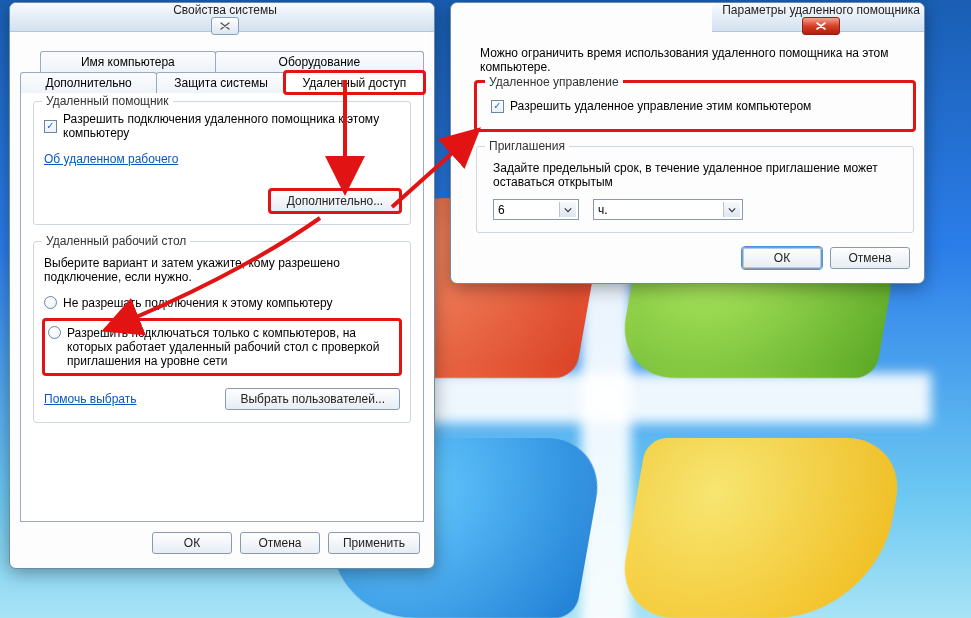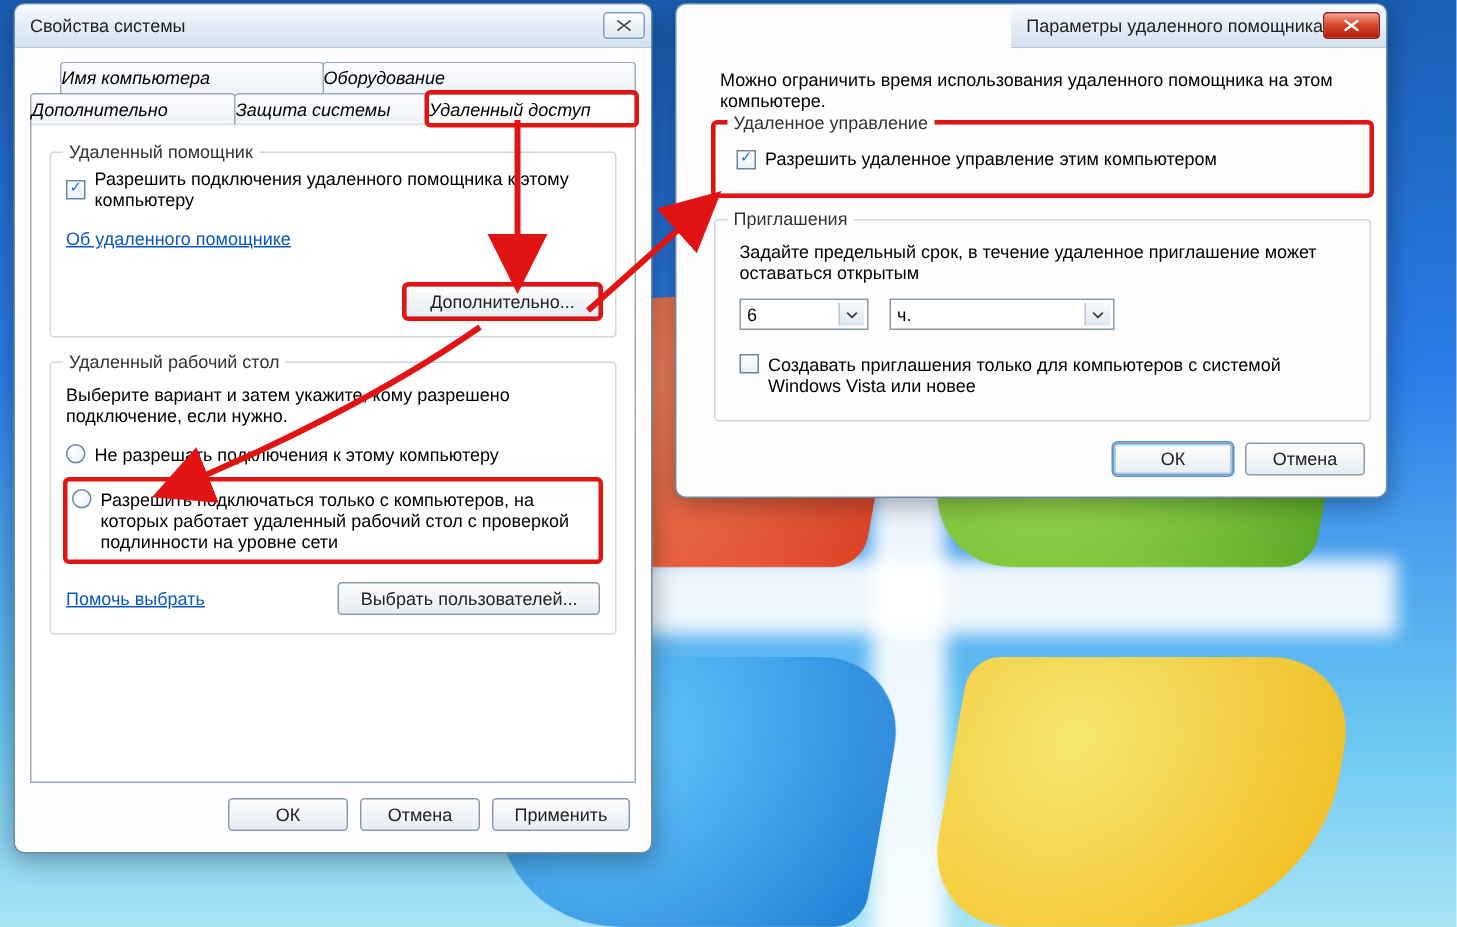--- a/index.html
+++ b/index.html
@@ -31,44 +31,44 @@
     box-shadow: 0 4px 18px rgba(0,0,0,0.35);
     display:flex; flex-direction:column;
   }
   .win-title {
     height: 29px;
     background: linear-gradient(180deg, #f7fbff 0%, #e4edf7 50%, #d3e2f0 100%);
     border-bottom: 1px solid #b8c7d8;
     border-radius: 6px 6px 0 0;
     display:flex; align-items:center; justify-content:space-between;
     padding: 0 4px 0 10px;
-    color:#222; font-size:12px;
+    color:#222; font-size:12px;flex-direction:column;
   }
   .title-btns { display:flex; gap:2px;}
   .title-btn {
     width: 28px; height: 18px; border:1px solid #8aa0b4; border-radius:3px;
     background: linear-gradient(180deg,#fefefe,#dde7f1);
     display:flex;align-items:center;justify-content:center;
     font-size:11px; color:#555;
   }
   .title-btn.close {
     width: 38px; background: linear-gradient(180deg,#f4a193,#d64126 50%,#b21c0e);
     color:#fff; border-color:#8f2315;
   }
   .title-btn.close svg { stroke:#fff; }
   .win-body { padding: 8px 10px 10px 10px; }
 
   
   .tabs-row { display:flex; }
   .tab {
     border:1px solid #9aaabf; border-bottom:none;
     background: linear-gradient(180deg,#fcfcfe,#eef3f8);
-    padding: 3px 0; font-size:12px; 
+    padding: 3px 0; font-size:12px; text-align:center;
     border-radius: 3px 3px 0 0;
-    position:relative; top:1px;font-style:italic;
+    position:relative; top:11px;
   }
   .tab + .tab { margin-left:-1px;}
   .tab.active { background:#fff; z-index:2; }
   .tab-panel { border:1px solid #9aaabf; background:#fff; padding:10px 12px 12px 12px; }
 
   
   .group {
     border:1px solid #d0d6de; border-radius:3px;
     padding: 10px 10px 12px 10px; position:relative; margin-top:8px;
   }
@@ -145,40 +145,40 @@
     </div>
     <div class="tab-panel" style="min-height:440px;">
 
       <div class="group">
         <span class="legend">Удаленный помощник</span>
         <div class="row" style="align-items:center;">
           <span class="check on"></span>
           <span style="max-width:320px;">Разрешить подключения удаленного помощника к этому компьютеру</span>
         </div>
         <div style="margin-top:12px;">
-          <span class="link">Об удаленного помощнике</span>
+          <span class="link">Об удаленном рабочего</span>
         </div>
         <div style="text-align:right; margin-top:24px;">
           <span class="btn hl-red" style="min-width:130px;">Дополнительно...</span>
         </div>
       </div>
 
       <div class="group" style="margin-top:16px;">
         <span class="legend">Удаленный рабочий стол</span>
         <div style="max-width:330px; margin:4px 0 12px 0;">Выберите вариант и затем укажите, кому разрешено подключение, если нужно.</div>
 
         <div class="row" style="align-items:flex-start; margin-bottom:10px;">
           <span class="radio"></span>
           <span>Не разрешать подключения к этому компьютеру</span>
         </div>
 
         <div class="hl-red" style="padding:6px 4px;">
           <div class="row" style="align-items:flex-start;">
             <span class="radio"></span>
-            <span style="max-width:340px;">Разрешить подключаться только с компьютеров, на которых работает удаленный рабочий стол с проверкой подлинности на уровне сети</span>
+            <span style="max-width:340px;">Разрешить подключаться только с компьютеров, на которых работает удаленный рабочий стол с проверкой приглашения на уровне сети</span>
           </div>
         </div>
 
         <div style="display:flex;justify-content:space-between;align-items:center;margin-top:14px;">
           <span class="link">Помочь выбрать</span>
           <span class="btn" style="min-width:150px;">Выбрать пользователей...</span>
         </div>
       </div>
     </div>
     <div class="bottom-btns">
@@ -225,24 +225,20 @@
         </div>
         <div class="select" style="width:150px;">
           <span>ч.</span>
           <span class="chev">
               <svg viewBox="0 0 10 10">
                 <path d="M1 3 L5 7 L9 3" fill="none" stroke="#333" stroke-width="1.4"></path>
               </svg>
             </span>
         </div>
       </div>
-      <div class="row" style="align-items:flex-start; margin:16px 0 4px 6px;">
-        <span class="check"></span>
-        <span style="max-width:370px;">Создавать приглашения только для компьютеров с системой Windows Vista или новее</span>
-      </div>
     </div>
 
     <div class="bottom-btns" style="padding-top:14px;">
       <span class="btn" style="outline:1px solid #4f93d8; box-shadow:0 0 0 1px #a7cdf2 inset;">ОК</span>
       <span class="btn">Отмена</span>
     </div>
   </div>
 </div>
 
 <svg class="arrows" width="971" height="618">

